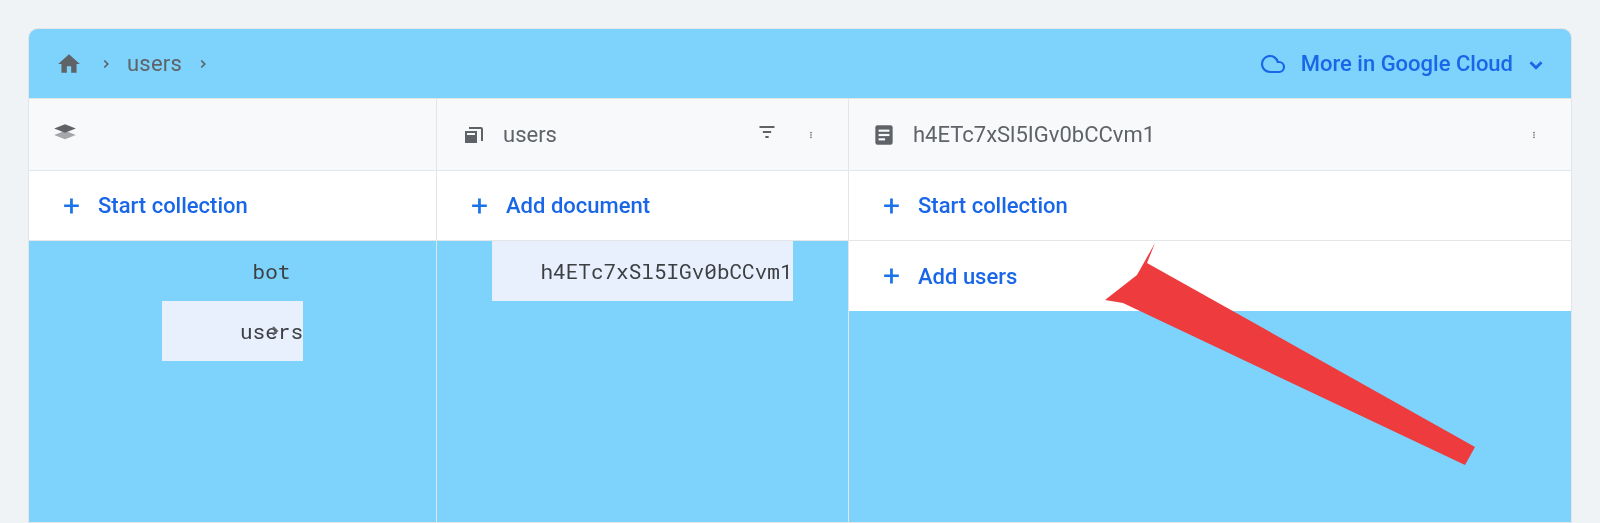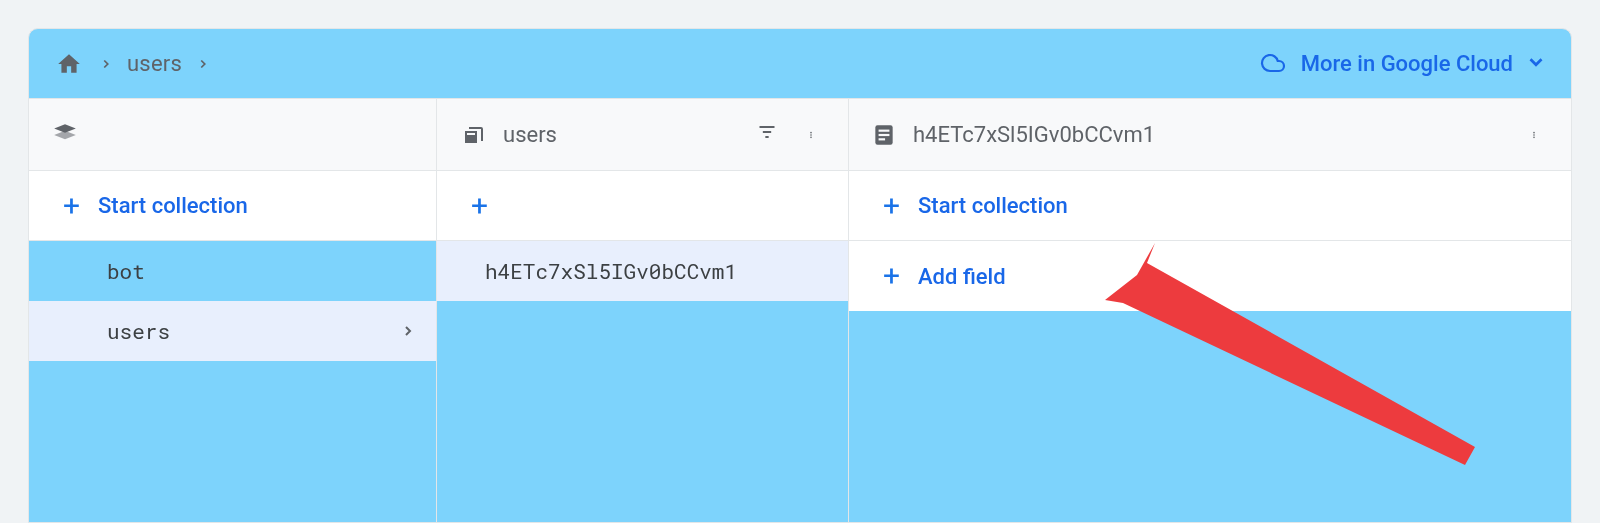--- a/index.html
+++ b/index.html
@@ -42,21 +42,21 @@
     }
     .breadcrumb .crumb {
       color: #5f6368;
     }
     .home-icon {
       width: 32px; height: 28px;
       display: inline-flex; align-items: center; justify-content: center;
     }
     .cloud-link {
       display: flex;
-      align-items: flex-start;
+      align-items: flex-end;
       gap: 12px;
       color: #1967e8;
       font-weight: 500;
       font-size: 22px;
       cursor: pointer;
     }
     .cloud-link svg { flex-shrink: 0; }
 
     .columns {
       display: flex;
@@ -101,21 +101,21 @@
       background:#fff;
     }
     .action-row.noborder { border-bottom: none; }
     .action-row .plus {
       font-size: 30px;
       font-weight: 400;
       line-height: 1;
       color:#1a73e8;
     }
 
-    .list { display:flex; flex-direction:column; }
+    .list { display:flex; flex-direction:column;align-items:center; }
     .list-item {
       height: 60px;
       display: flex;
       align-items: center;
       padding: 0 0 0 78px;
       font-family: 'Roboto Mono', Menlo, Consolas, monospace;
       font-size: 21px;
       color: #3c4043;
       cursor: pointer;
       position: relative;
@@ -235,20 +235,21 @@
         <span class="kebab">
           <svg width="8" height="24" viewBox="0 0 24 24" fill="#5f6368">
               <circle cx="12" cy="5" r="2.4"></circle>
               <circle cx="12" cy="12" r="2.4"></circle>
               <circle cx="12" cy="19" r="2.4"></circle>
             </svg>
         </span>
       </div>
       <div class="action-row">
         <span class="plus">+</span>
+        <span>Add document</span>
       </div>
       <div class="list">
         <div class="doc-list-item">
           <span>h4ETc7xSl5IGv0bCCvm1</span>
         </div>
       </div>
     </div>
 
     <div class="col col-doc">
       <div class="col-header">
@@ -269,21 +270,21 @@
               <circle cx="12" cy="19" r="2.4"></circle>
             </svg>
         </span>
       </div>
       <div class="action-row">
         <span class="plus">+</span>
         <span>Start collection</span>
       </div>
       <div class="action-row noborder">
         <span class="plus">+</span>
-        <span>Add field</span>
+        <span>Add users</span>
       </div>
     </div>
 
   </div>
 </div>
 
 <svg class="anno-arrow" width="440" height="260" viewBox="0 0 440 260">
   <defs></defs>
   <path d="M 62 60 
            L 30 85 

